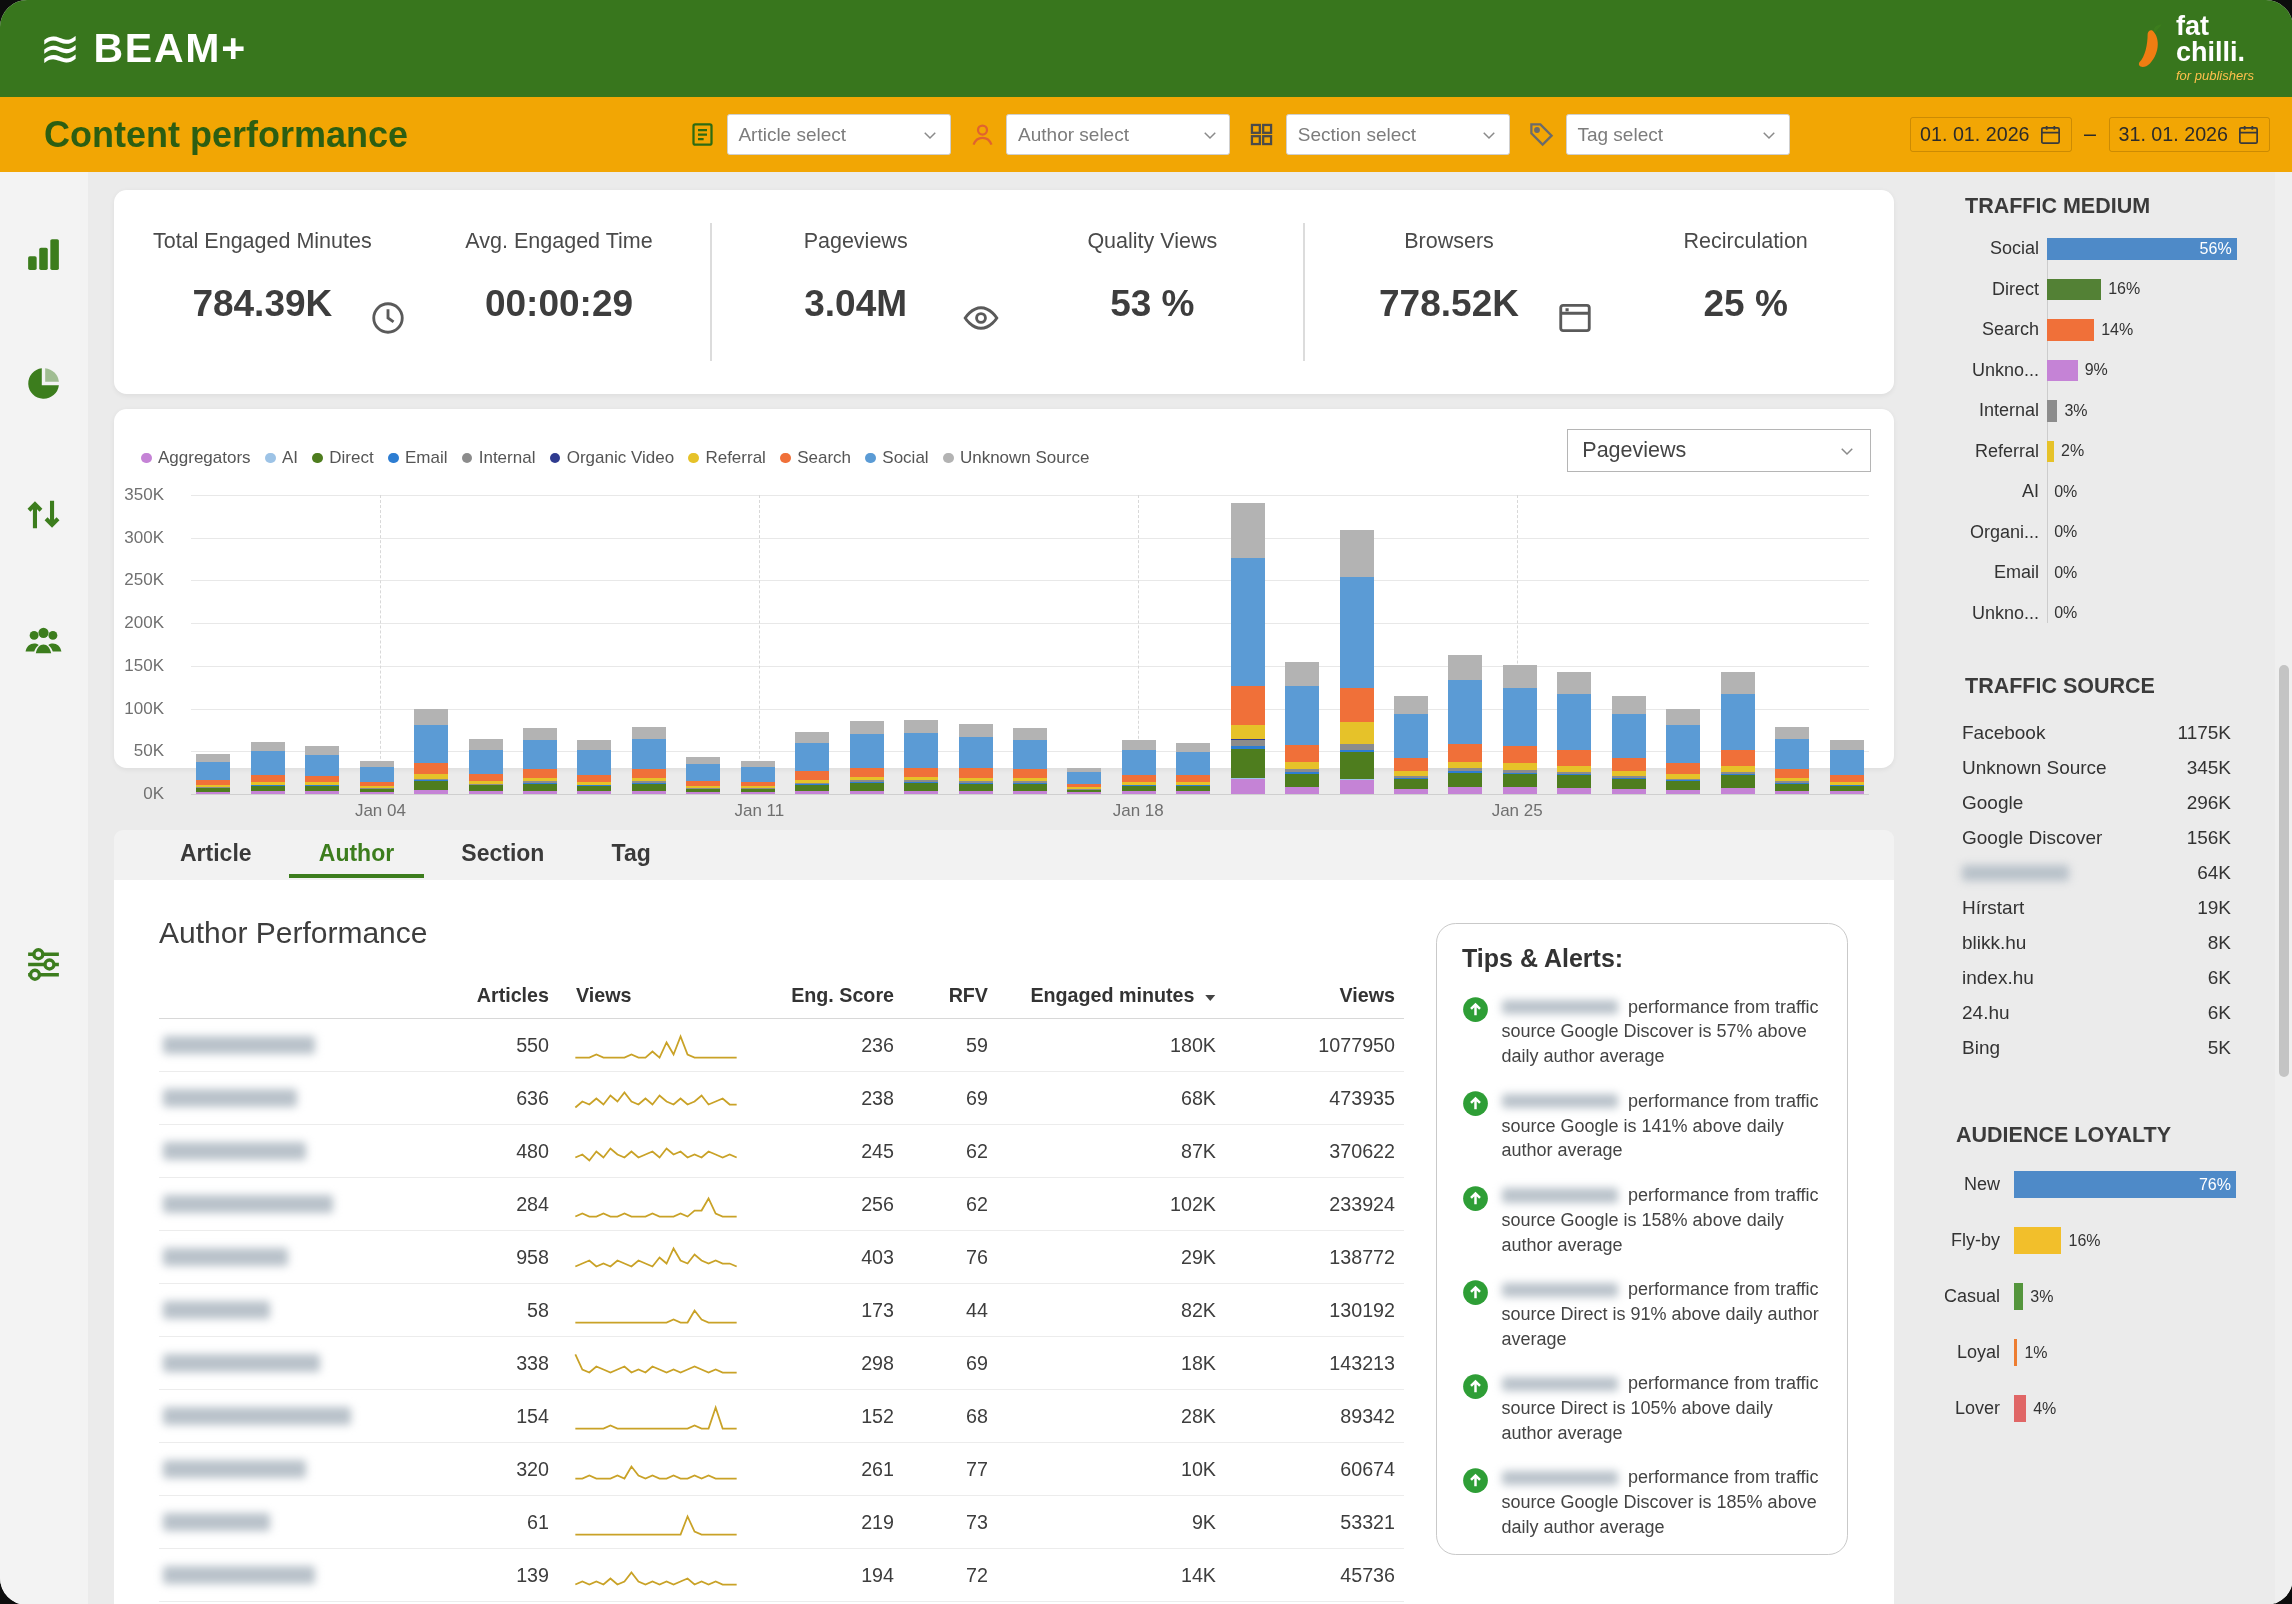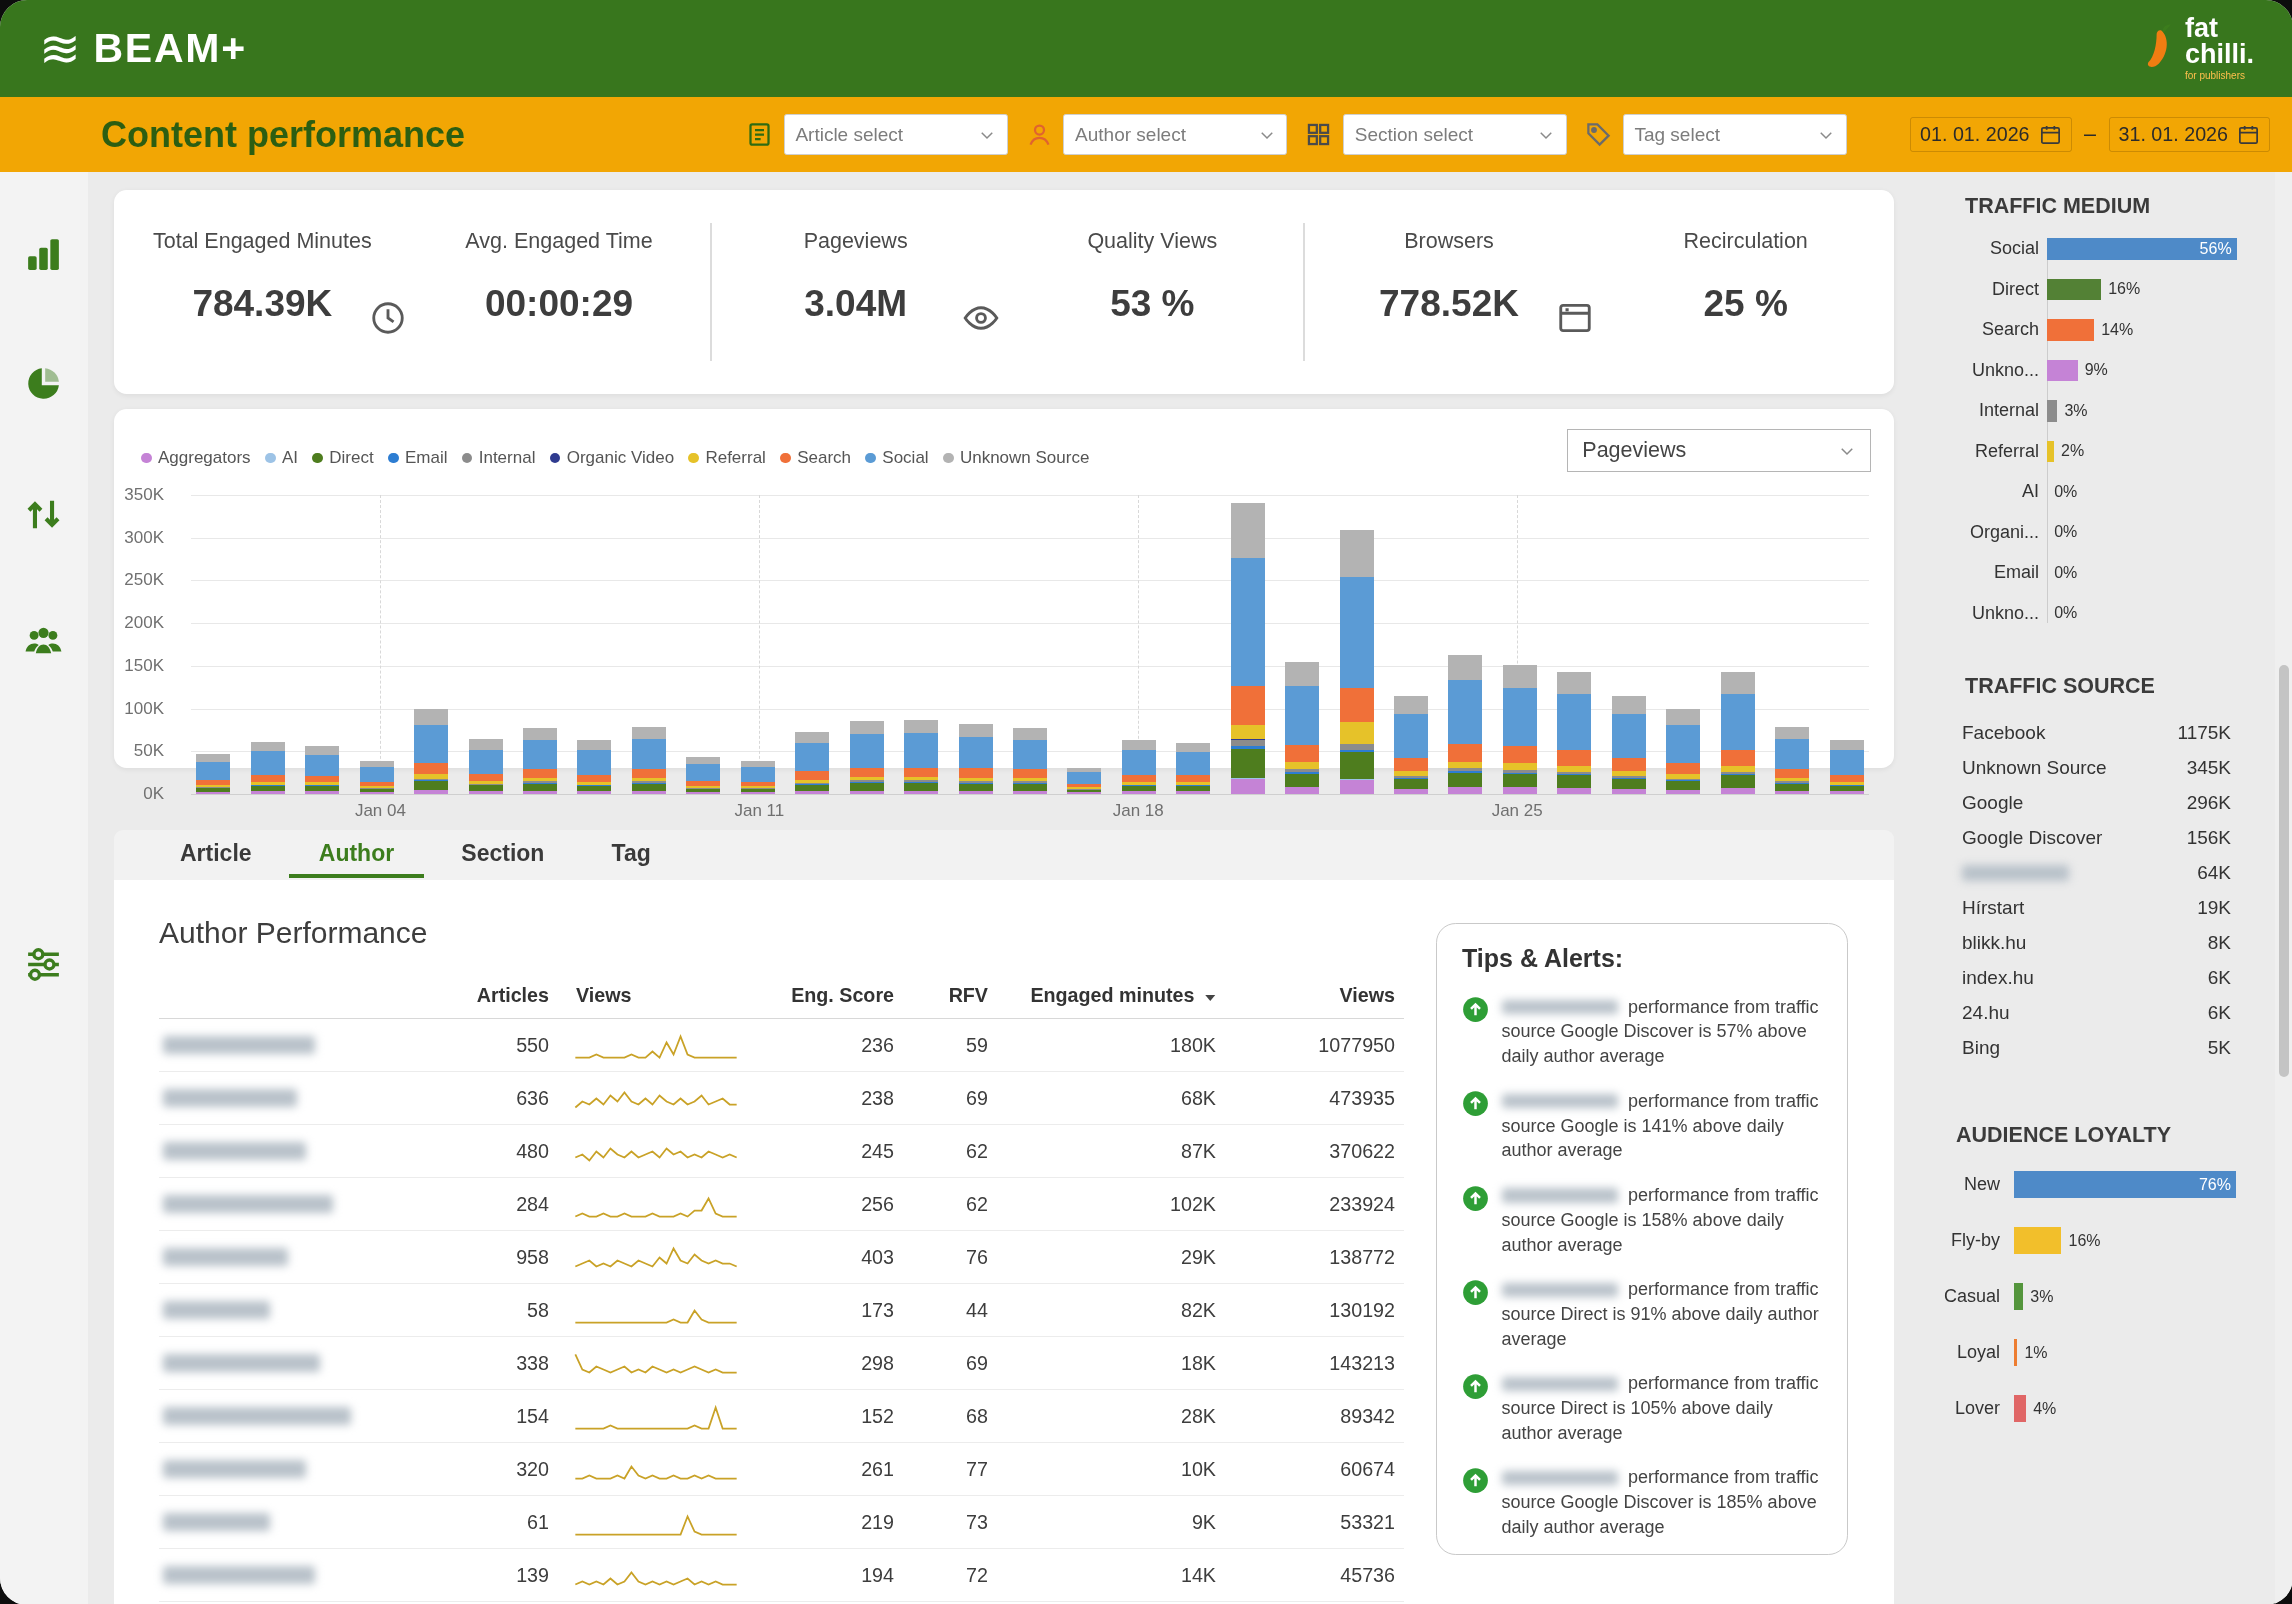--- a/index.html
+++ b/index.html
@@ -8,25 +8,25 @@
 
   
   .app-header{position:absolute;top:0;left:0;right:0;height:97px;background:#38761d;
               display:flex;align-items:center;justify-content:space-between;padding:0 39px;box-sizing:border-box;}
   .logo{display:flex;align-items:center;gap:12.5px;color:#fff;}
   .logo-glyph{font-size:50px;line-height:1;}
   .logo-text{font-size:41px;font-weight:bold;letter-spacing:1.8px;}
   .brand{display:flex;align-items:center;gap:9px;color:#fff;}
   .brand .chilli svg{width:34px;height:52px;}
   .brand-line{font-size:27px;font-weight:bold;line-height:0.95;}
-  .brand-tag{font-size:10px;color:#ffc04d;margin-top:2.7px;}
+  .brand-tag{font-size:13px;color:#ffc04d;margin-top:2.7px;font-style:italic;}
 
   
   .title-bar{position:absolute;top:97px;left:0;right:0;height:75px;background:#f2a604;
-             display:flex;align-items:center;box-sizing:border-box;padding-left:101px;}
+             display:flex;align-items:center;box-sizing:border-box;padding-left:44px;}
   .page-title{font-size:36px;font-weight:bold;color:#2c5e12;margin:0;flex:0 0 645px;}
   .filter-row{display:flex;align-items:center;gap:18px;}
   .filter{display:flex;align-items:center;gap:10.7px;}
   .filter .f-icon{width:27px;height:27px;display:inline-block;}
   .filter .f-icon svg{width:100%;height:100%;}
   .select-box{width:224px;height:41px;background:#fff;border:0.9px solid #cfcfcf;border-radius:2.7px;
               display:flex;align-items:center;justify-content:space-between;padding:0 10.7px;box-sizing:border-box;cursor:pointer;}
   .select-label{font-size:19px;color:#7c7c7c;}
   .chev{width:18px;height:18px;display:inline-block;}
   .chev svg{width:100%;height:100%;}

